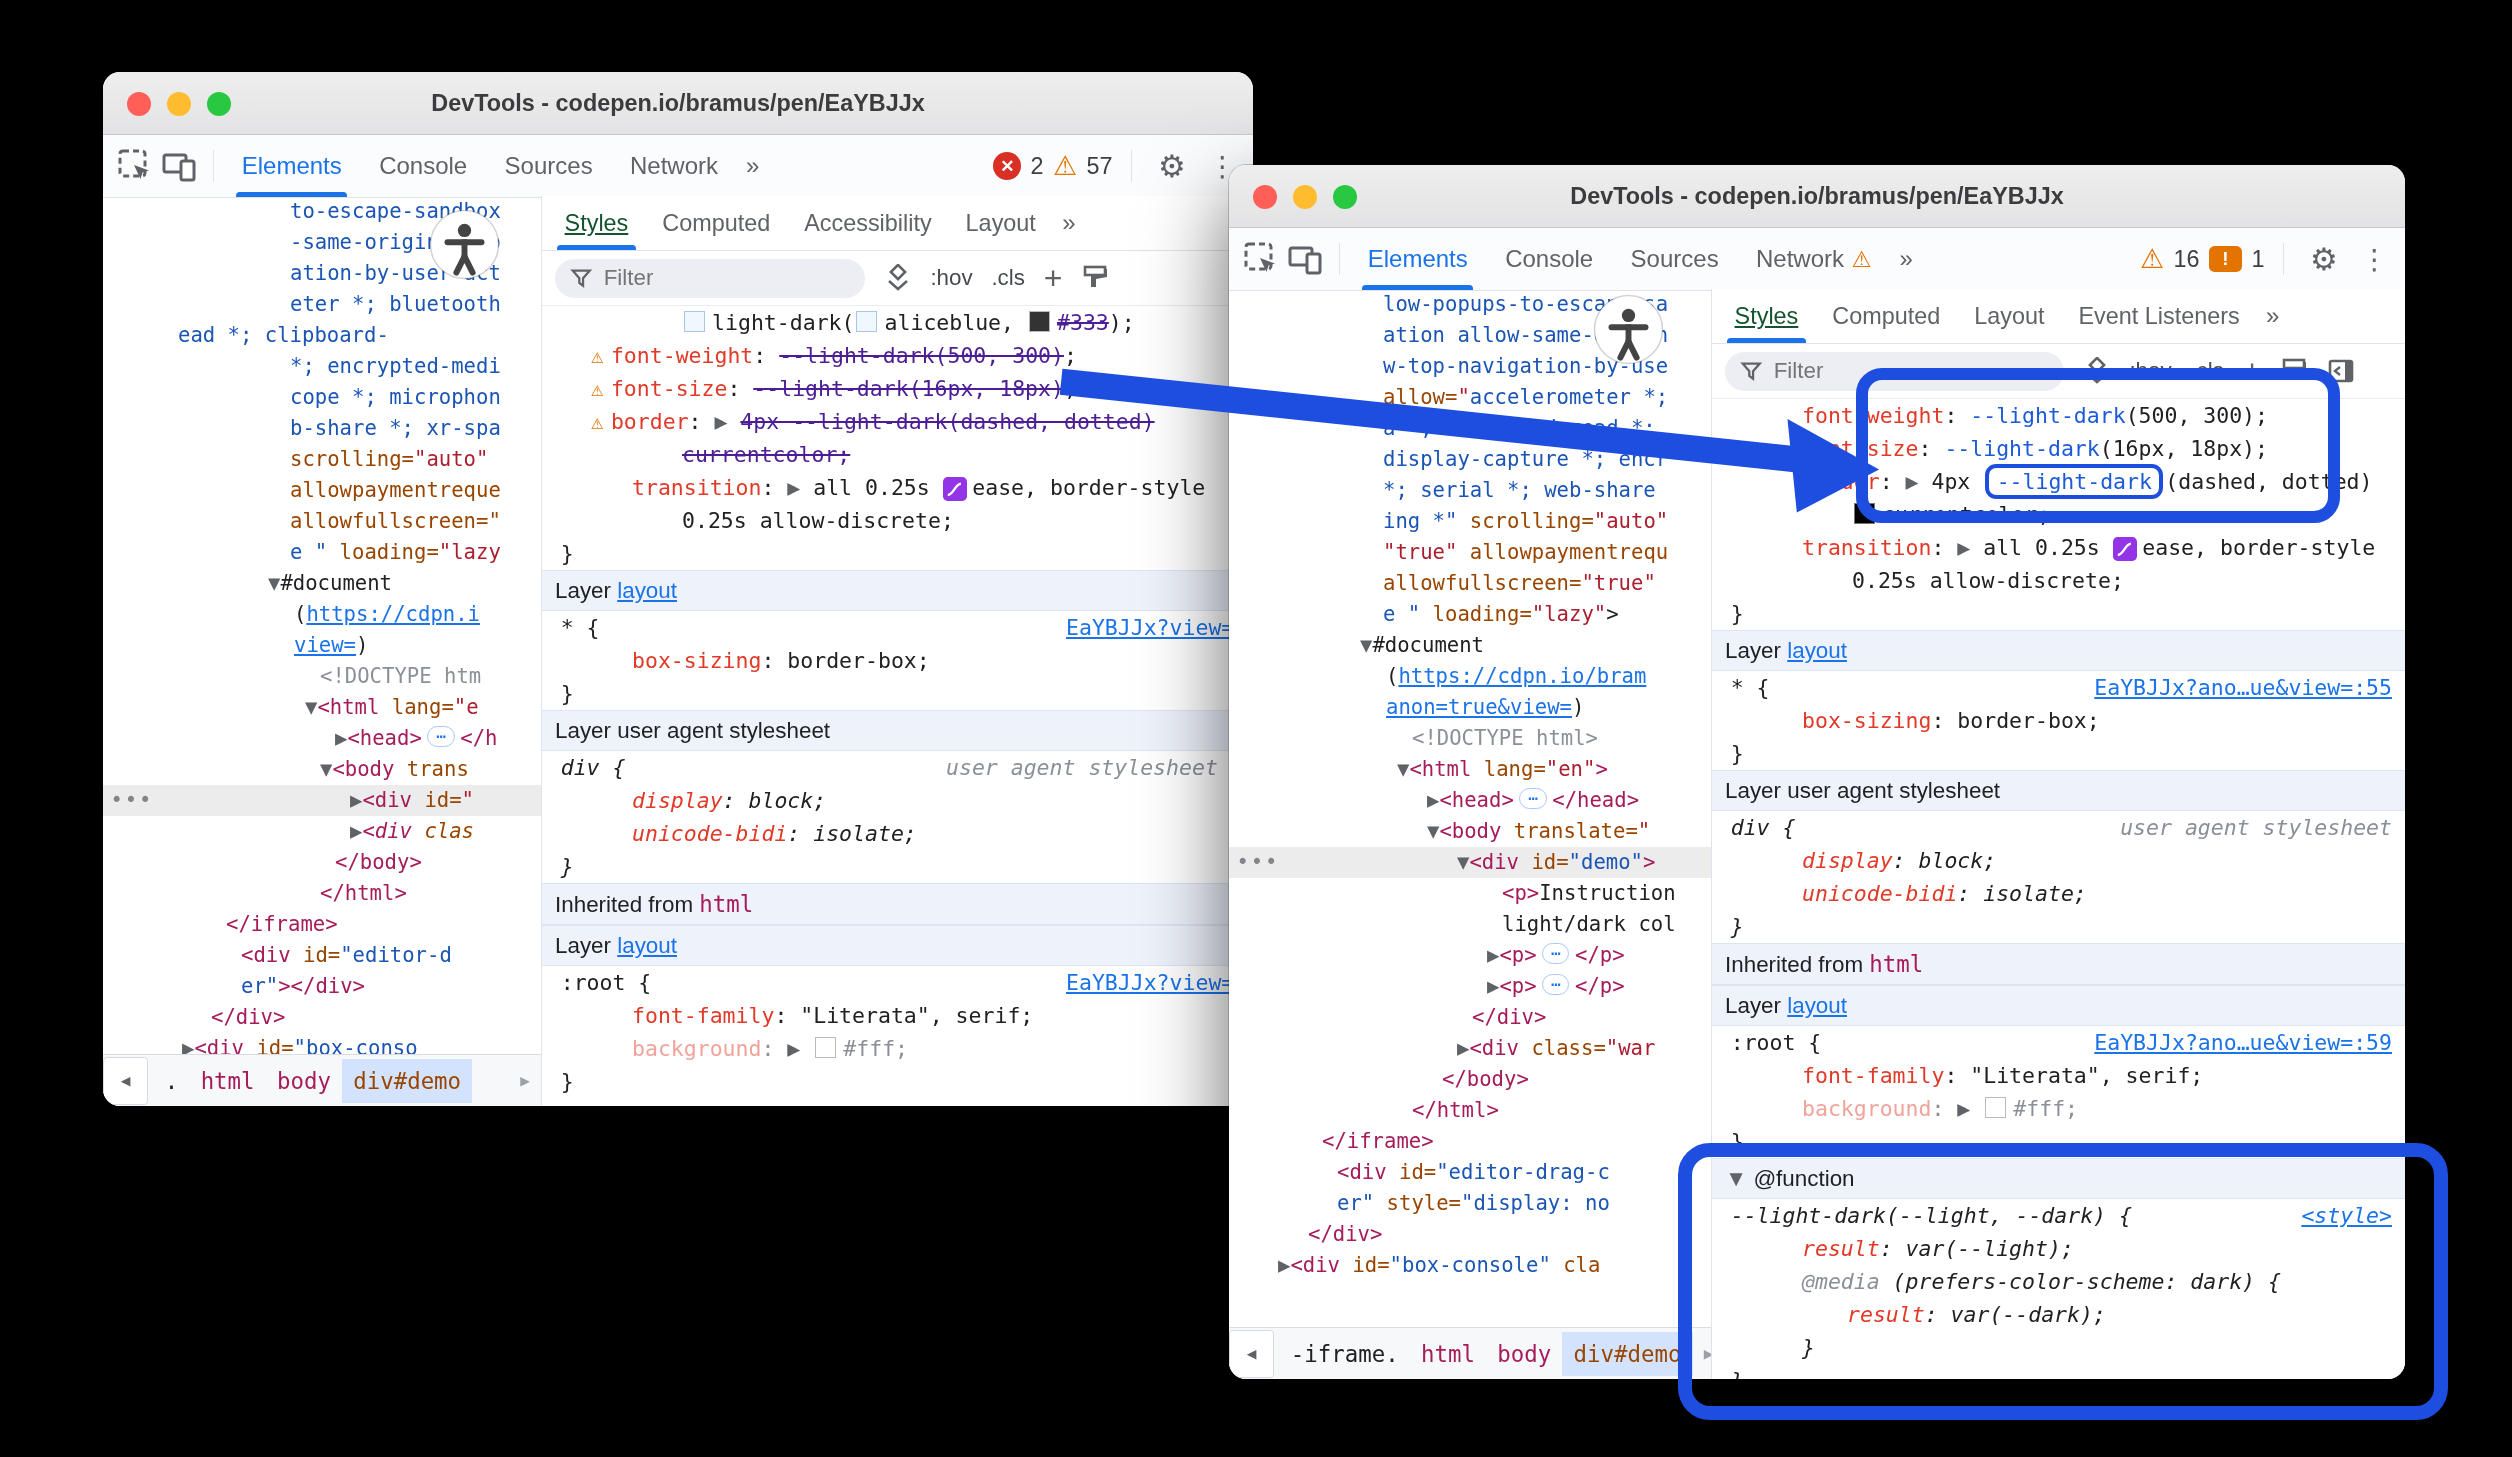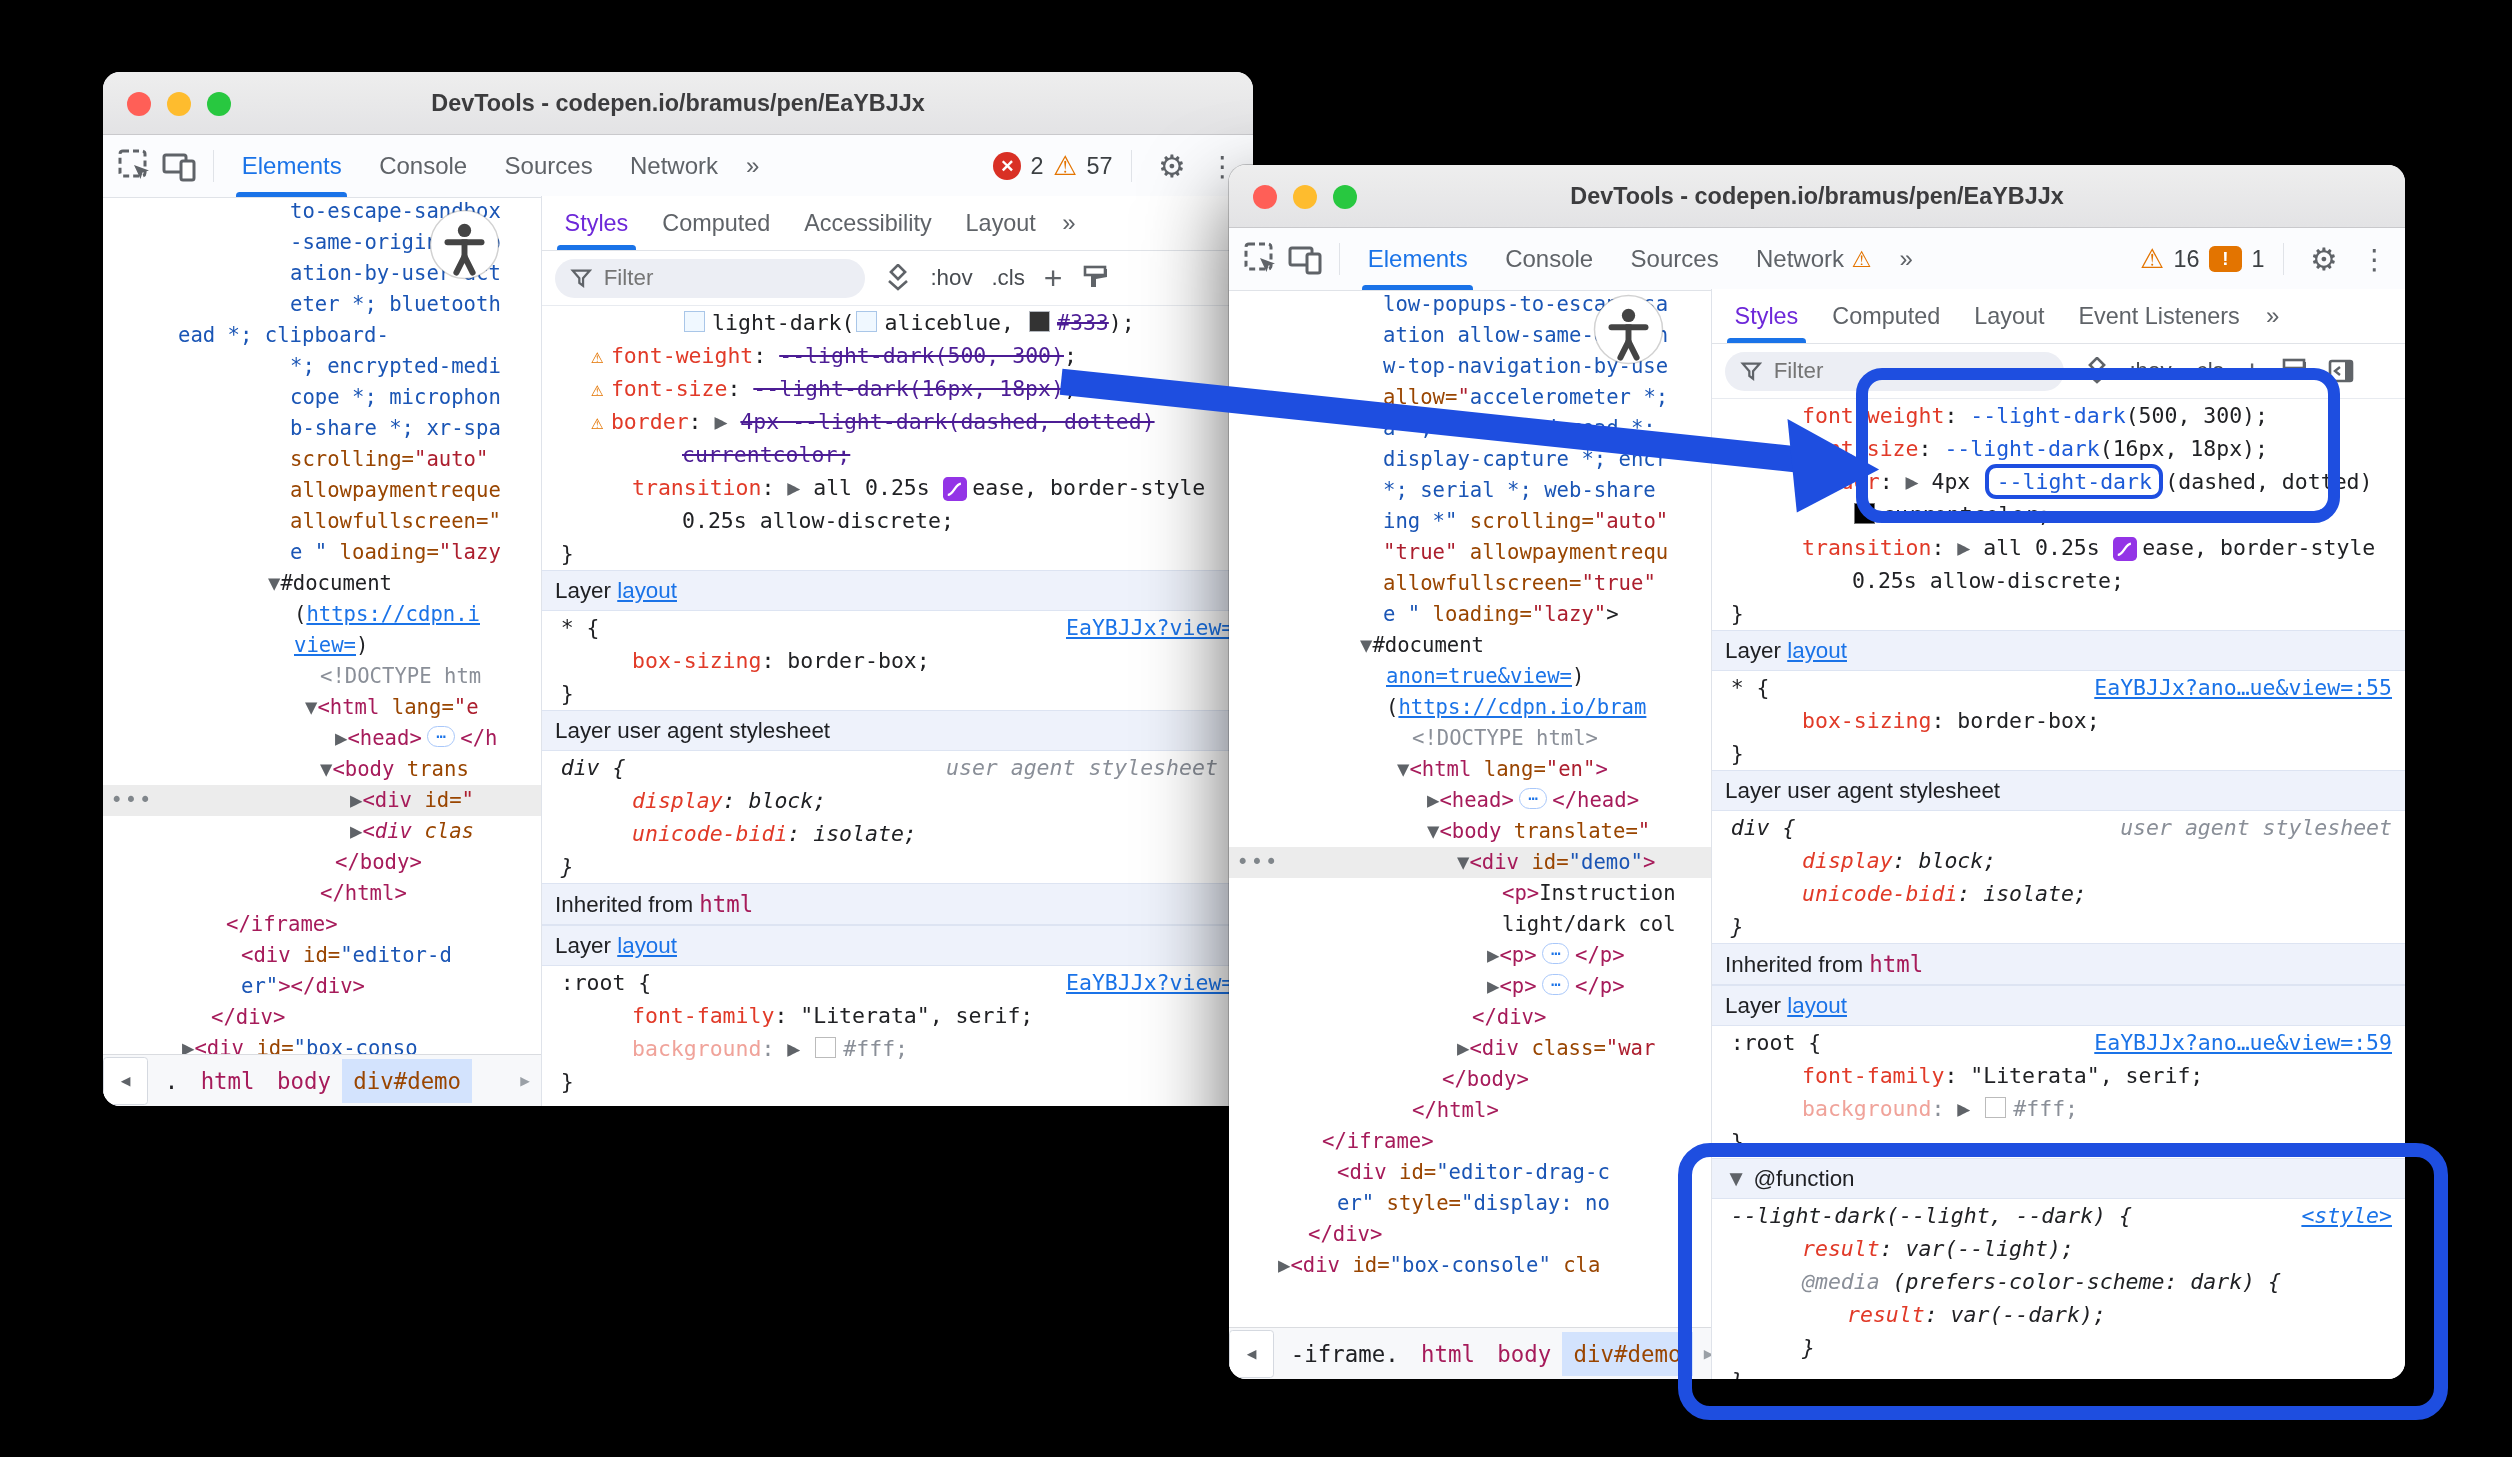--- a/index.html
+++ b/index.html
@@ -42,21 +42,21 @@
   .crumbbar{position:absolute;left:0;right:0;bottom:0;height:51px;background:#f7f8fa;border-top:0.9px solid #dadce0;
             display:flex;align-items:center;font-family:"DejaVu Sans Mono",monospace;font-size:22.4px;}
   .crumb{padding:0 11.2px;height:44px;display:flex;align-items:center;white-space:nowrap;}
   .crumb.sel{background:#d3e3fd;}
   .crumbbtn{width:43px;height:46px;background:#fff;border:0.9px solid #d5d9e0;border-radius:3.7px;margin-right:5.6px;
             display:flex;align-items:center;justify-content:center;color:#5f6368;font-size:16px;flex:none;}
   .crumbnext{margin-left:auto;color:#9aa0a6;font-size:16px;padding:0 11.2px;}
   .stylespane{flex:1;display:flex;flex-direction:column;overflow:hidden;background:#fff;min-width:0;}
   .stabs{height:54px;border-bottom:0.9px solid #e0e3e8;display:flex;align-items:center;padding:0 5.6px;flex:none;}
   .stab{padding:0 17px;height:100%;display:flex;align-items:center;font-size:23.4px;color:#5f6368;position:relative;white-space:nowrap;}
-  .stab.active{color:#6d28d9;}
+  .stab.active{color:#14532d;text-decoration:underline;}
   .stab.active::after{content:'';position:absolute;left:9.3px;right:9.3px;bottom:0;height:4.7px;background:#1a73e8;border-radius:3.7px 3.7px 0 0;}
   .filterrow{height:54px;border-bottom:0.9px solid #e8ebf0;display:flex;align-items:center;padding:0 13px;gap:18.7px;flex:none;}
   .filterpill{height:39px;border-radius:19.6px;background:#eceef4;display:flex;align-items:center;padding:0 15px;gap:9.3px;width:280px;flex:none;}
   .filterpill input{border:none;background:transparent;outline:none;font-size:22.4px;color:#80868b;width:100%;
                     font-family:"Liberation Sans",sans-serif;}
   .staticon{display:flex;align-items:center;justify-content:center;flex:none;}
   .statelbl{font-size:22.4px;color:#474b50;white-space:nowrap;}
   .plus{font-size:32px;color:#5f6368;line-height:1;}
   .blocks{flex:1;overflow:hidden;font-family:"DejaVu Sans Mono",monospace;font-size:21.5px;position:relative;}
   .srow{height:33px;line-height:33px;white-space:pre;position:relative;overflow:visible;}
@@ -284,22 +284,22 @@
             <div class="drow" style="padding-left: 154px;"><span class="c-blue">w-top-navigation-by-use</span></div>
             <div class="drow" style="padding-left: 154px;"><span class="c-attr">allow=</span><span class="c-val">"</span><span class="c-blue">accelerometer *;</span></div>
             <div class="drow" style="padding-left: 154px;"><span class="c-blue">a *; clipboard-read *;</span></div>
             <div class="drow" style="padding-left: 154px;"><span class="c-blue">display-capture *; encr</span></div>
             <div class="drow" style="padding-left: 154px;"><span class="c-blue">*; serial *; web-share</span></div>
             <div class="drow" style="padding-left: 154px;"><span class="c-blue">ing *" </span><span class="c-attr">scrolling=</span><span class="c-val">"auto"</span></div>
             <div class="drow" style="padding-left: 154px;"><span class="c-val">"true" </span><span class="c-attr">allowpaymentrequ</span></div>
             <div class="drow" style="padding-left: 154px;"><span class="c-attr">allowfullscreen=</span><span class="c-val">"true"</span></div>
             <div class="drow" style="padding-left: 154px;"><span class="c-blue">e " </span><span class="c-attr">loading=</span><span class="c-val">"lazy"</span><span class="c-plain">&gt;</span></div>
             <div class="drow" style="padding-left: 131px;"><span class="c-mark">▼</span><span class="c-plain">#document</span></div>
+            <div class="drow" style="padding-left: 157px;"><span class="c-plain">(</span><span class="c-link">https://cdpn.io/bram</span></div>
             <div class="drow" style="padding-left: 157px;"><span class="c-link">anon=true&amp;view=</span><span class="c-plain">)</span></div>
-            <div class="drow" style="padding-left: 157px;"><span class="c-plain">(</span><span class="c-link">https://cdpn.io/bram</span></div>
             <div class="drow" style="padding-left: 183px;"><span class="c-gray">&lt;!DOCTYPE html&gt;</span></div>
             <div class="drow" style="padding-left: 168px;"><span class="c-mark">▼</span><span class="c-tag">&lt;html </span><span class="c-attr">lang=</span><span class="c-val">"en"</span><span class="c-tag">&gt;</span></div>
             <div class="drow" style="padding-left: 198px;"><span class="c-mark">▶</span><span class="c-tag">&lt;head&gt;</span><span class="dotsbadge">⋯</span><span class="c-tag">&lt;/head&gt;</span></div>
             <div class="drow" style="padding-left: 198px;"><span class="c-mark">▼</span><span class="c-tag">&lt;body </span><span class="c-attr">translate=</span><span class="c-val">"</span></div>
             <div class="drow sel" style="padding-left: 228px;"><span class="gutdots">•••</span><span class="c-mark">▼</span><span class="c-tag">&lt;div </span><span class="c-attr">id=</span><span class="c-blue">"demo"</span><span class="c-tag">&gt;</span></div>
             <div class="drow" style="padding-left: 273px;"><span class="c-tag">&lt;p&gt;</span><span class="c-plain">Instruction</span></div>
             <div class="drow" style="padding-left: 273px;"><span class="c-plain">light/dark col</span></div>
             <div class="drow" style="padding-left: 258px;"><span class="c-mark">▶</span><span class="c-tag">&lt;p&gt;</span><span class="dotsbadge">⋯</span><span class="c-tag">&lt;/p&gt;</span></div>
             <div class="drow" style="padding-left: 258px;"><span class="c-mark">▶</span><span class="c-tag">&lt;p&gt;</span><span class="dotsbadge">⋯</span><span class="c-tag">&lt;/p&gt;</span></div>
             <div class="drow" style="padding-left: 243px;"><span class="c-tag">&lt;/div&gt;</span></div>

